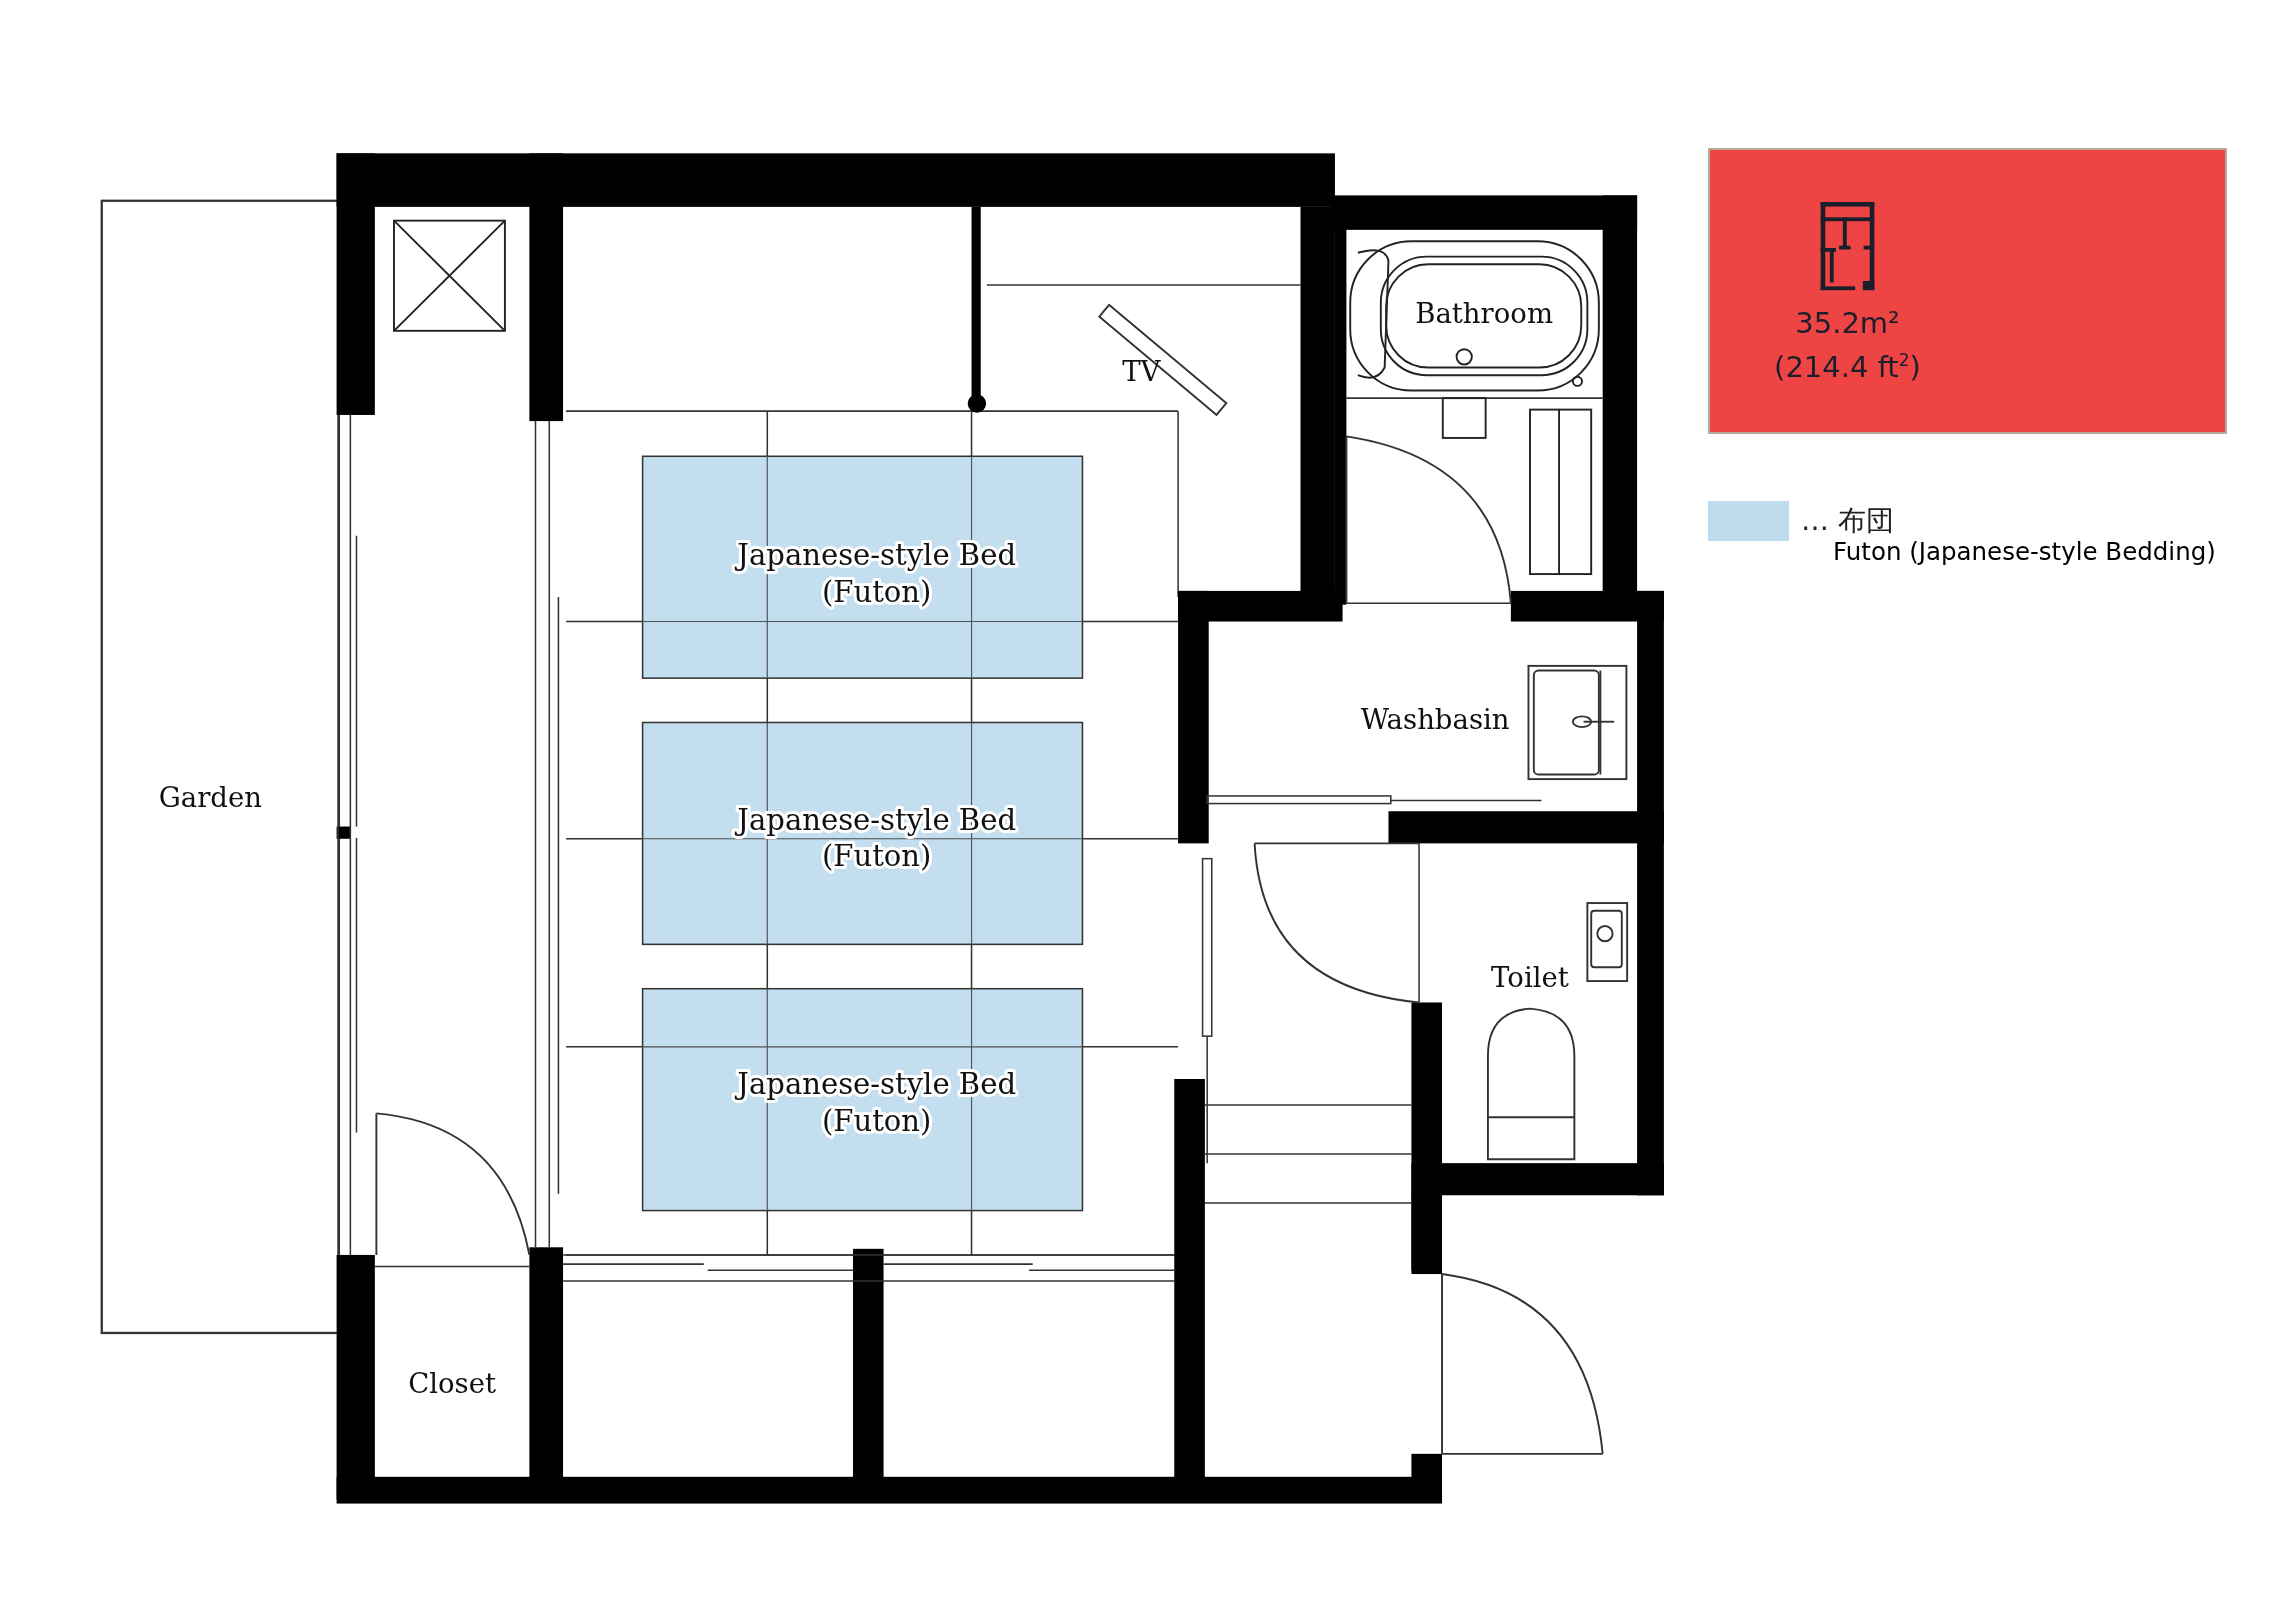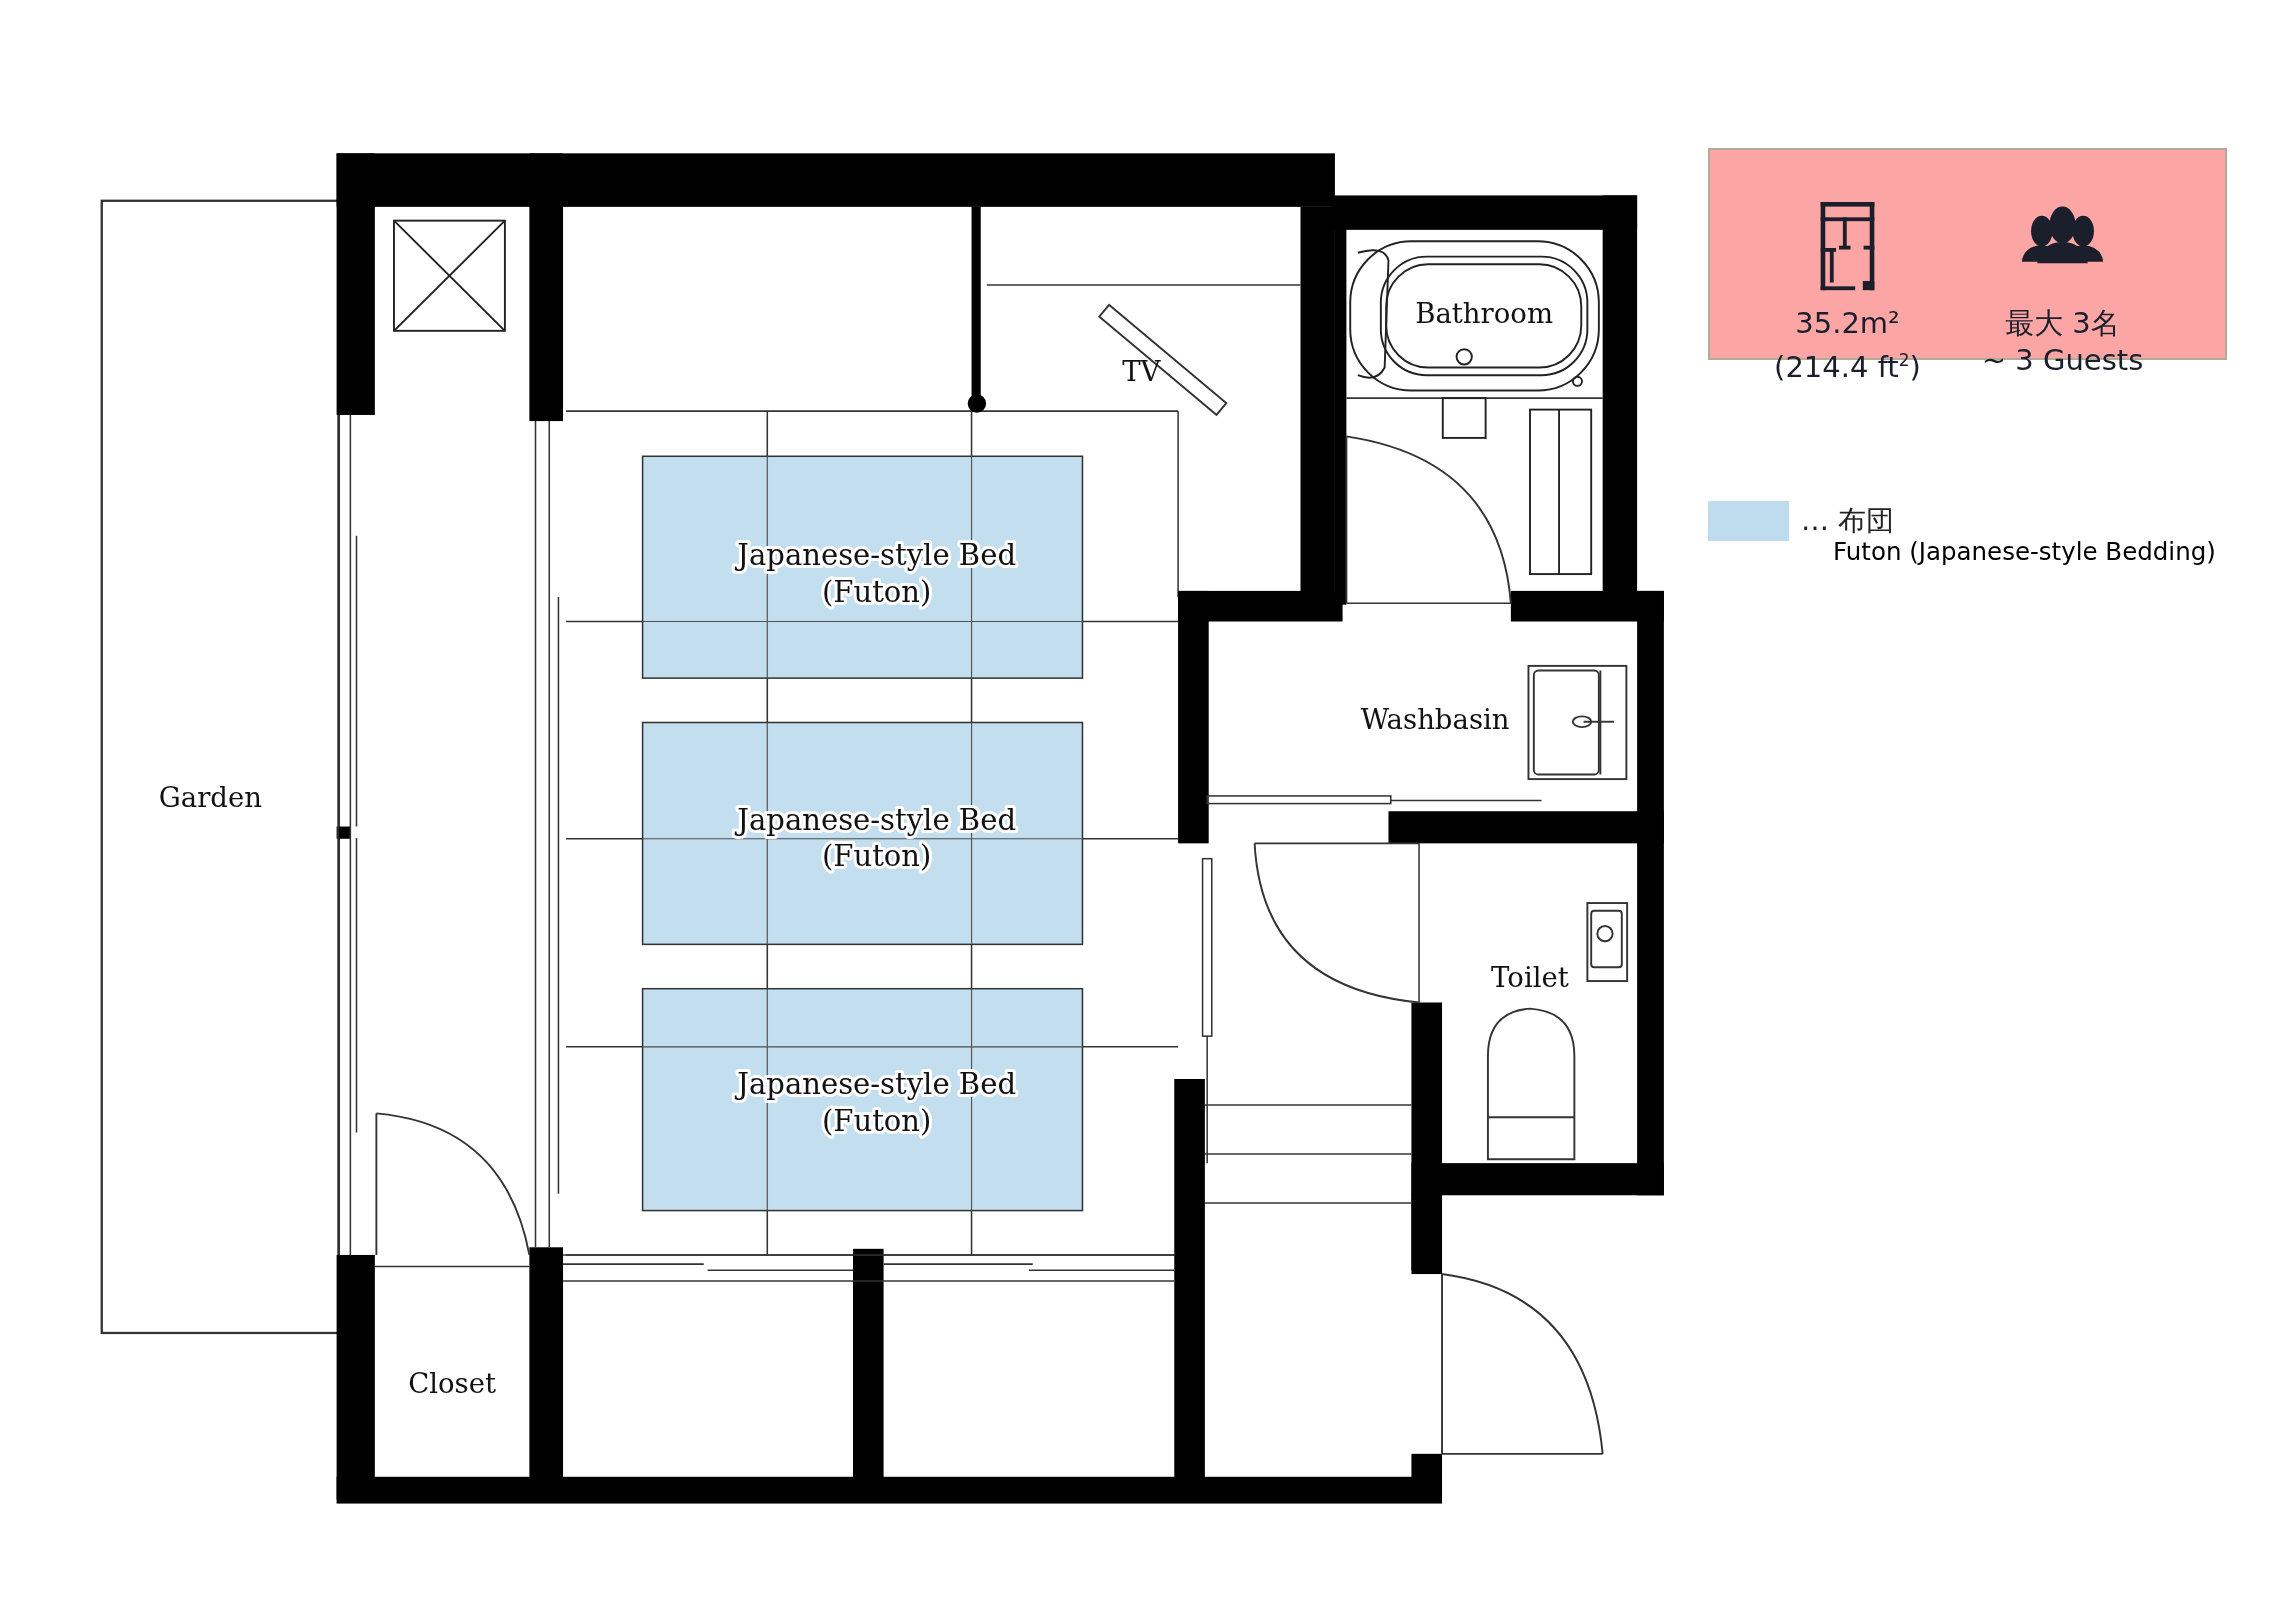--- a/index.html
+++ b/index.html
@@ -1,20 +1,20 @@
 <!DOCTYPE html>
 <html style="font-size:12.2px"><head>
 <meta charset="utf-8">
 <style>
   html, body { margin:0; padding:0; background:#ffffff; }
   body { width:2295px; height:1624px; position:relative; overflow:hidden; font-family:"DejaVu Serif", serif; }
   #plan { position:absolute; left:0; top:0; }
   .room-label { font-family:"DejaVu Serif", serif; font-size:36px; fill:#111; }
   .futon-label { font-family:"DejaVu Serif", serif; font-size:38px; fill:#111; paint-order:stroke; stroke:#ffffff; stroke-width:8px; stroke-linejoin:round; }
-  .info-box { position:absolute; left:1708px; top:148px; width:519px; height:212px; background:#fca5a5; border:2.3px solid #b3ab98; box-sizing:border-box; }
+  .info-box { position:absolute; left:1708px; top:148px; width:519px; height:286px; background:#ef4444; border:2.3px solid #b3ab98; box-sizing:border-box; }
   .info-col { position:absolute; top:52px; width:199px; text-align:center; font-family:"DejaVu Sans", sans-serif; color:#1b1f2b; }
   .info-col.area { left:38px; }
   .info-col.guests { left:253px; }
   .info-icon { width:115px; height:92px; margin:0 auto 10.7px auto; display:block; }
   .info-line { font-size:29px; line-height:37px; white-space:nowrap; }
   .info-line sup { font-size:17px; }
   .legend { position:absolute; left:1708px; top:499px; width:536px; height:84px; font-family:"DejaVu Sans", sans-serif; }
   .legend-swatch { position:absolute; left:0; top:1.5px; width:81px; height:40px; background:#bedcee; }
   .legend-jp { position:absolute; left:93px; top:3.1px; font-size:28px; color:#222; }
   .legend-en { position:absolute; left:125px; top:38px; font-size:24.5px; color:#000000; white-space:nowrap; }
@@ -224,34 +224,20 @@
         <rect x="96" y="57" width="14" height="5"></rect>
         <rect x="40" y="60" width="20" height="5"></rect>
         <rect x="52" y="60" width="5" height="45"></rect>
         <rect x="40" y="110" width="45" height="5"></rect>
         <rect x="95" y="103" width="15" height="12"></rect>
       </g>
     </svg>
     <div class="info-line"><span>35.2</span><span>m²</span></div>
     <div class="info-line"><span>(214.4 ft</span><sup>2</sup><span>)</span></div>
   </div>
-  <div class="info-col guests">
-    <svg class="info-icon" viewBox="0 0 150 120">
-      <g fill="#1b1f2b">
-        <ellipse cx="48" cy="38" rx="14" ry="20"></ellipse>
-        <path d="M22 78 Q24 58 48 56 Q70 58 74 78 Z"></path>
-        <ellipse cx="102" cy="38" rx="14" ry="20"></ellipse>
-        <path d="M76 78 Q80 58 102 56 Q126 58 128 78 Z"></path>
-        <ellipse cx="75" cy="30" rx="17" ry="24"></ellipse>
-        <path d="M42 80 Q46 54 75 52 Q104 54 108 80 Z"></path>
-      </g>
-    </svg>
-    <div class="info-line">最大 3名</div>
-    <div class="info-line">~ 3 Guests</div>
-  </div>
 </div>
 
 <div class="legend">
   <div class="legend-swatch"></div>
   <div class="legend-jp">… 布団</div>
   <div class="legend-en">Futon (Japanese-style Bedding)</div>
 </div>
 
 
 </body></html>

